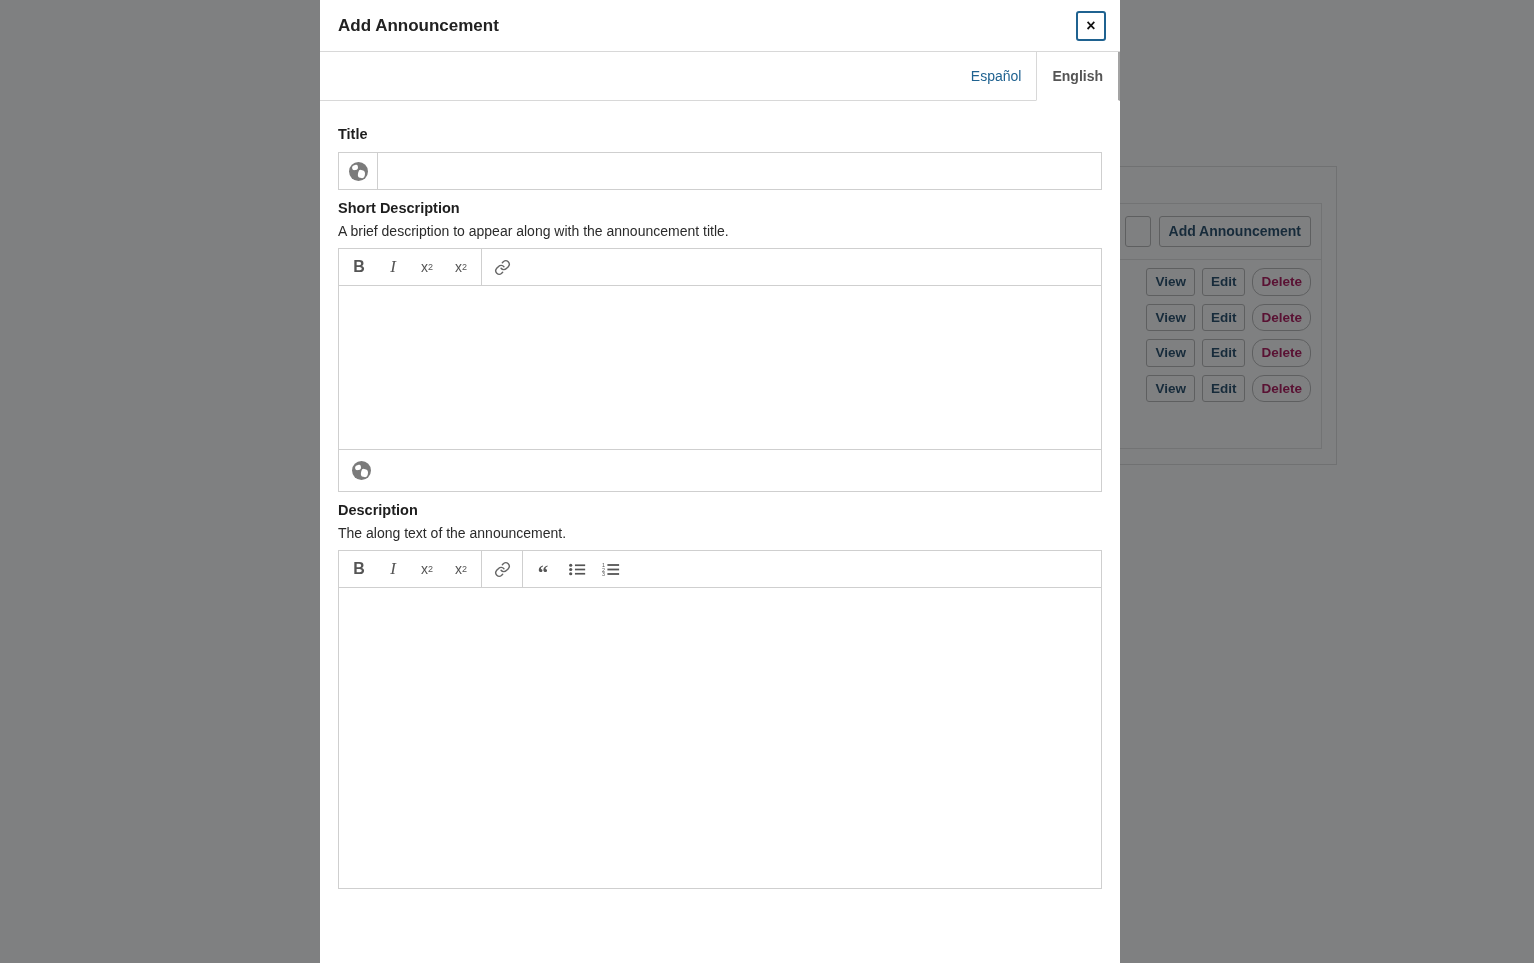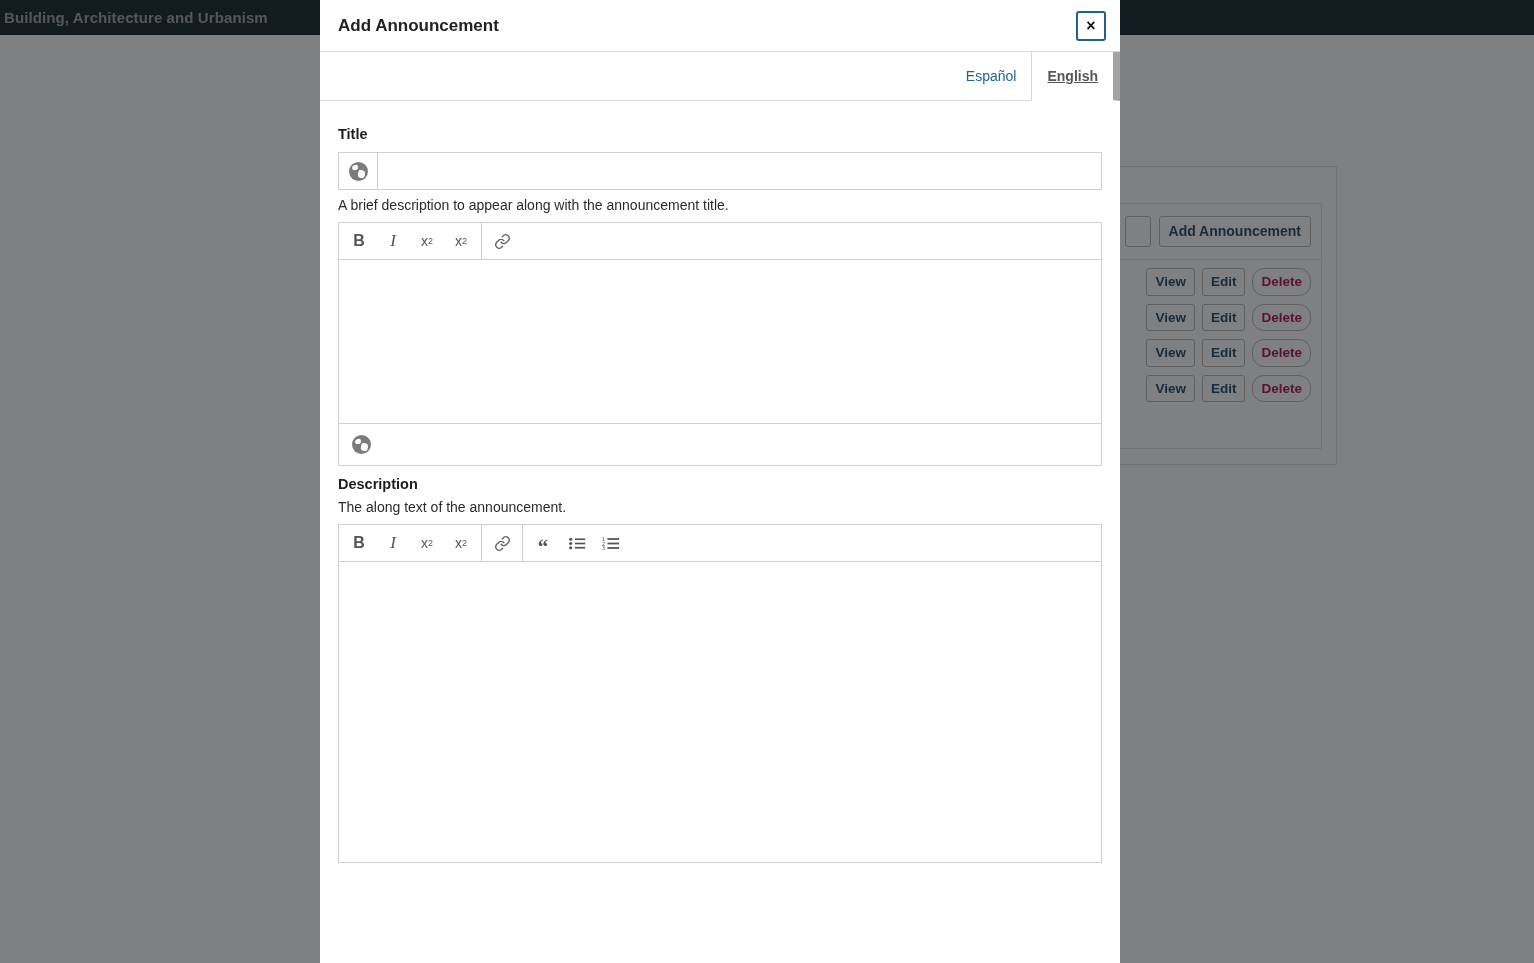--- a/index.html
+++ b/index.html
@@ -99,22 +99,22 @@
   }
   .tab {
     display: flex; align-items: center; padding: 0 15px;
     font-size: 14px; font-weight: bold; cursor: pointer;
     white-space: nowrap;
   }
   .tab.link { color: #1f6290; font-weight: normal; }
   .tab.active {
     color: #555; background: #fff;
     border-left: 1px solid #d8d8d8;
-    border-right: 7px solid #a3a3a3;
-    margin-bottom: -1px; border-bottom: 1px solid #fff; text-decoration: underline;
+    border-right: 2px solid #a3a3a3;
+    margin-bottom: -1px; border-bottom: 1px solid #fff;
   }
 
   #modal-body {
     flex: 1 1 auto; overflow: hidden;
     padding: 25px 18px 0 18px;
   }
 
   .field { margin-bottom: 10px; }
   .field-label {
     font-size: 14.5px; font-weight: bold; color: #1e1e1e;
@@ -186,23 +186,20 @@
     display: flex; align-items: center; padding-left: 13px;
   }
 
   svg { display: block; }
 </style>
 </head>
 <body>
 
 <div id="page">
 
-  <div id="topbar">
-    <span class="brand">Building, Architecture and Urbanism</span>
-  </div>
 
   <div id="outer-card">
     <div id="inner-card">
 
       <div id="card-head">
         <button class="btn ghost">&nbsp;</button>
         <button class="btn">Add Announcement</button>
       </div>
 
       <div class="row-actions">
@@ -250,20 +247,21 @@
       <div class="field-label">Title</div>
       <div class="input-group">
         <div class="globe-box">
             <span class="globe"></span>
           </div>
         <input class="text-input" type="text" value="" placeholder="" style="">
       </div>
     </div>
 
     <div class="field">
+      <div class="field-label">Short Description</div>
       <div class="field-help">A brief description to appear along with the announcement title.</div>
 
       <div class="editor">
         <div class="toolbar">
           <div class="tb-group">
             <div class="tb-btn b">B</div>
             <div class="tb-btn i">I</div>
             <div class="tb-btn sup">x<sup>2</sup></div>
             <div class="tb-btn sub">x<sub>2</sub></div>
           </div>

